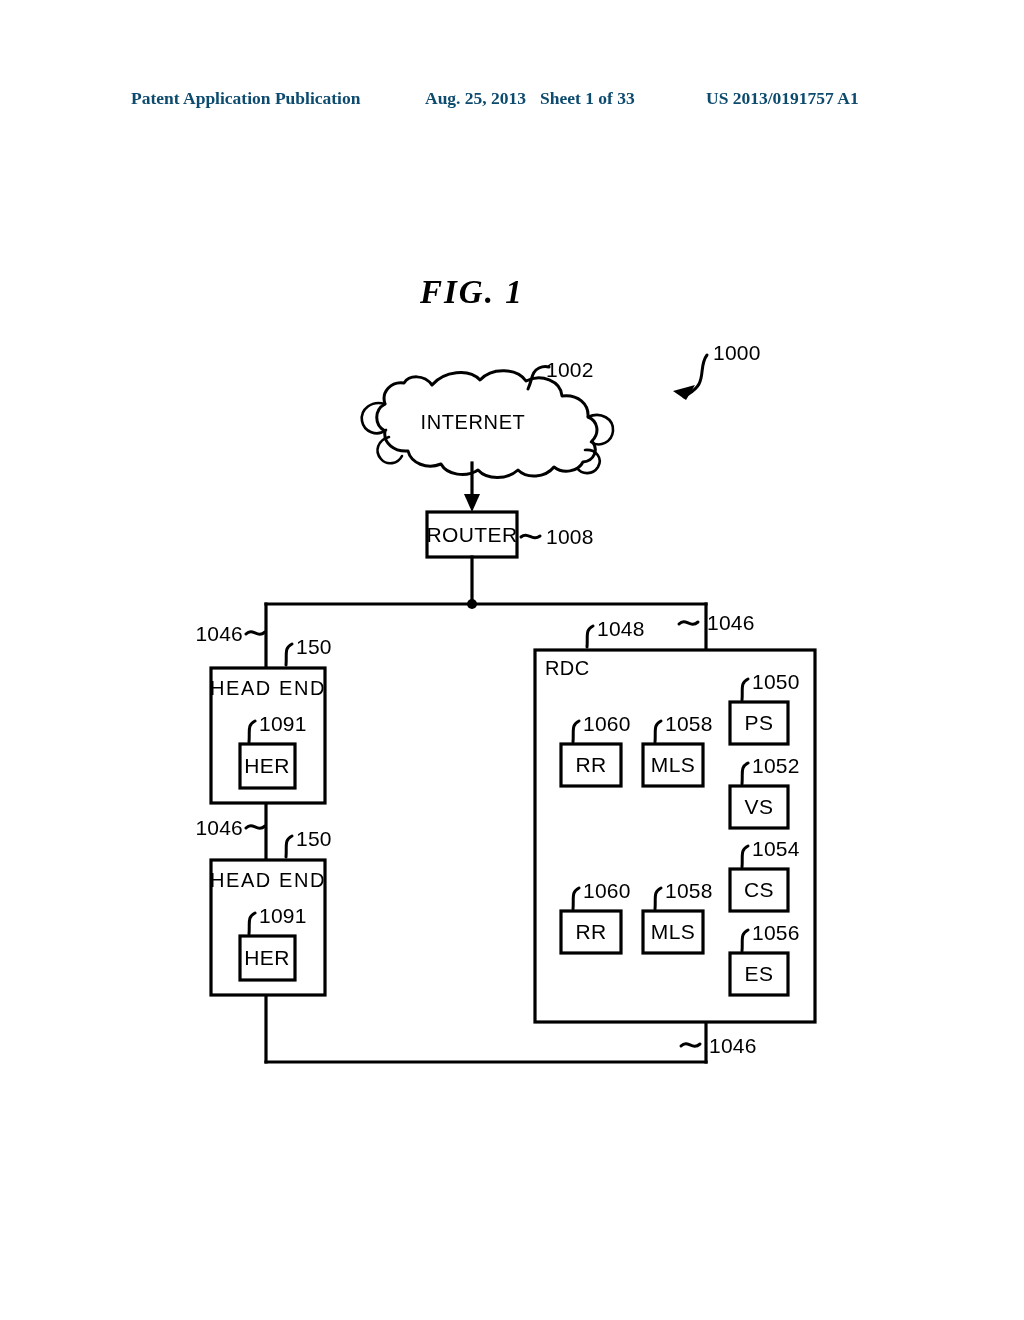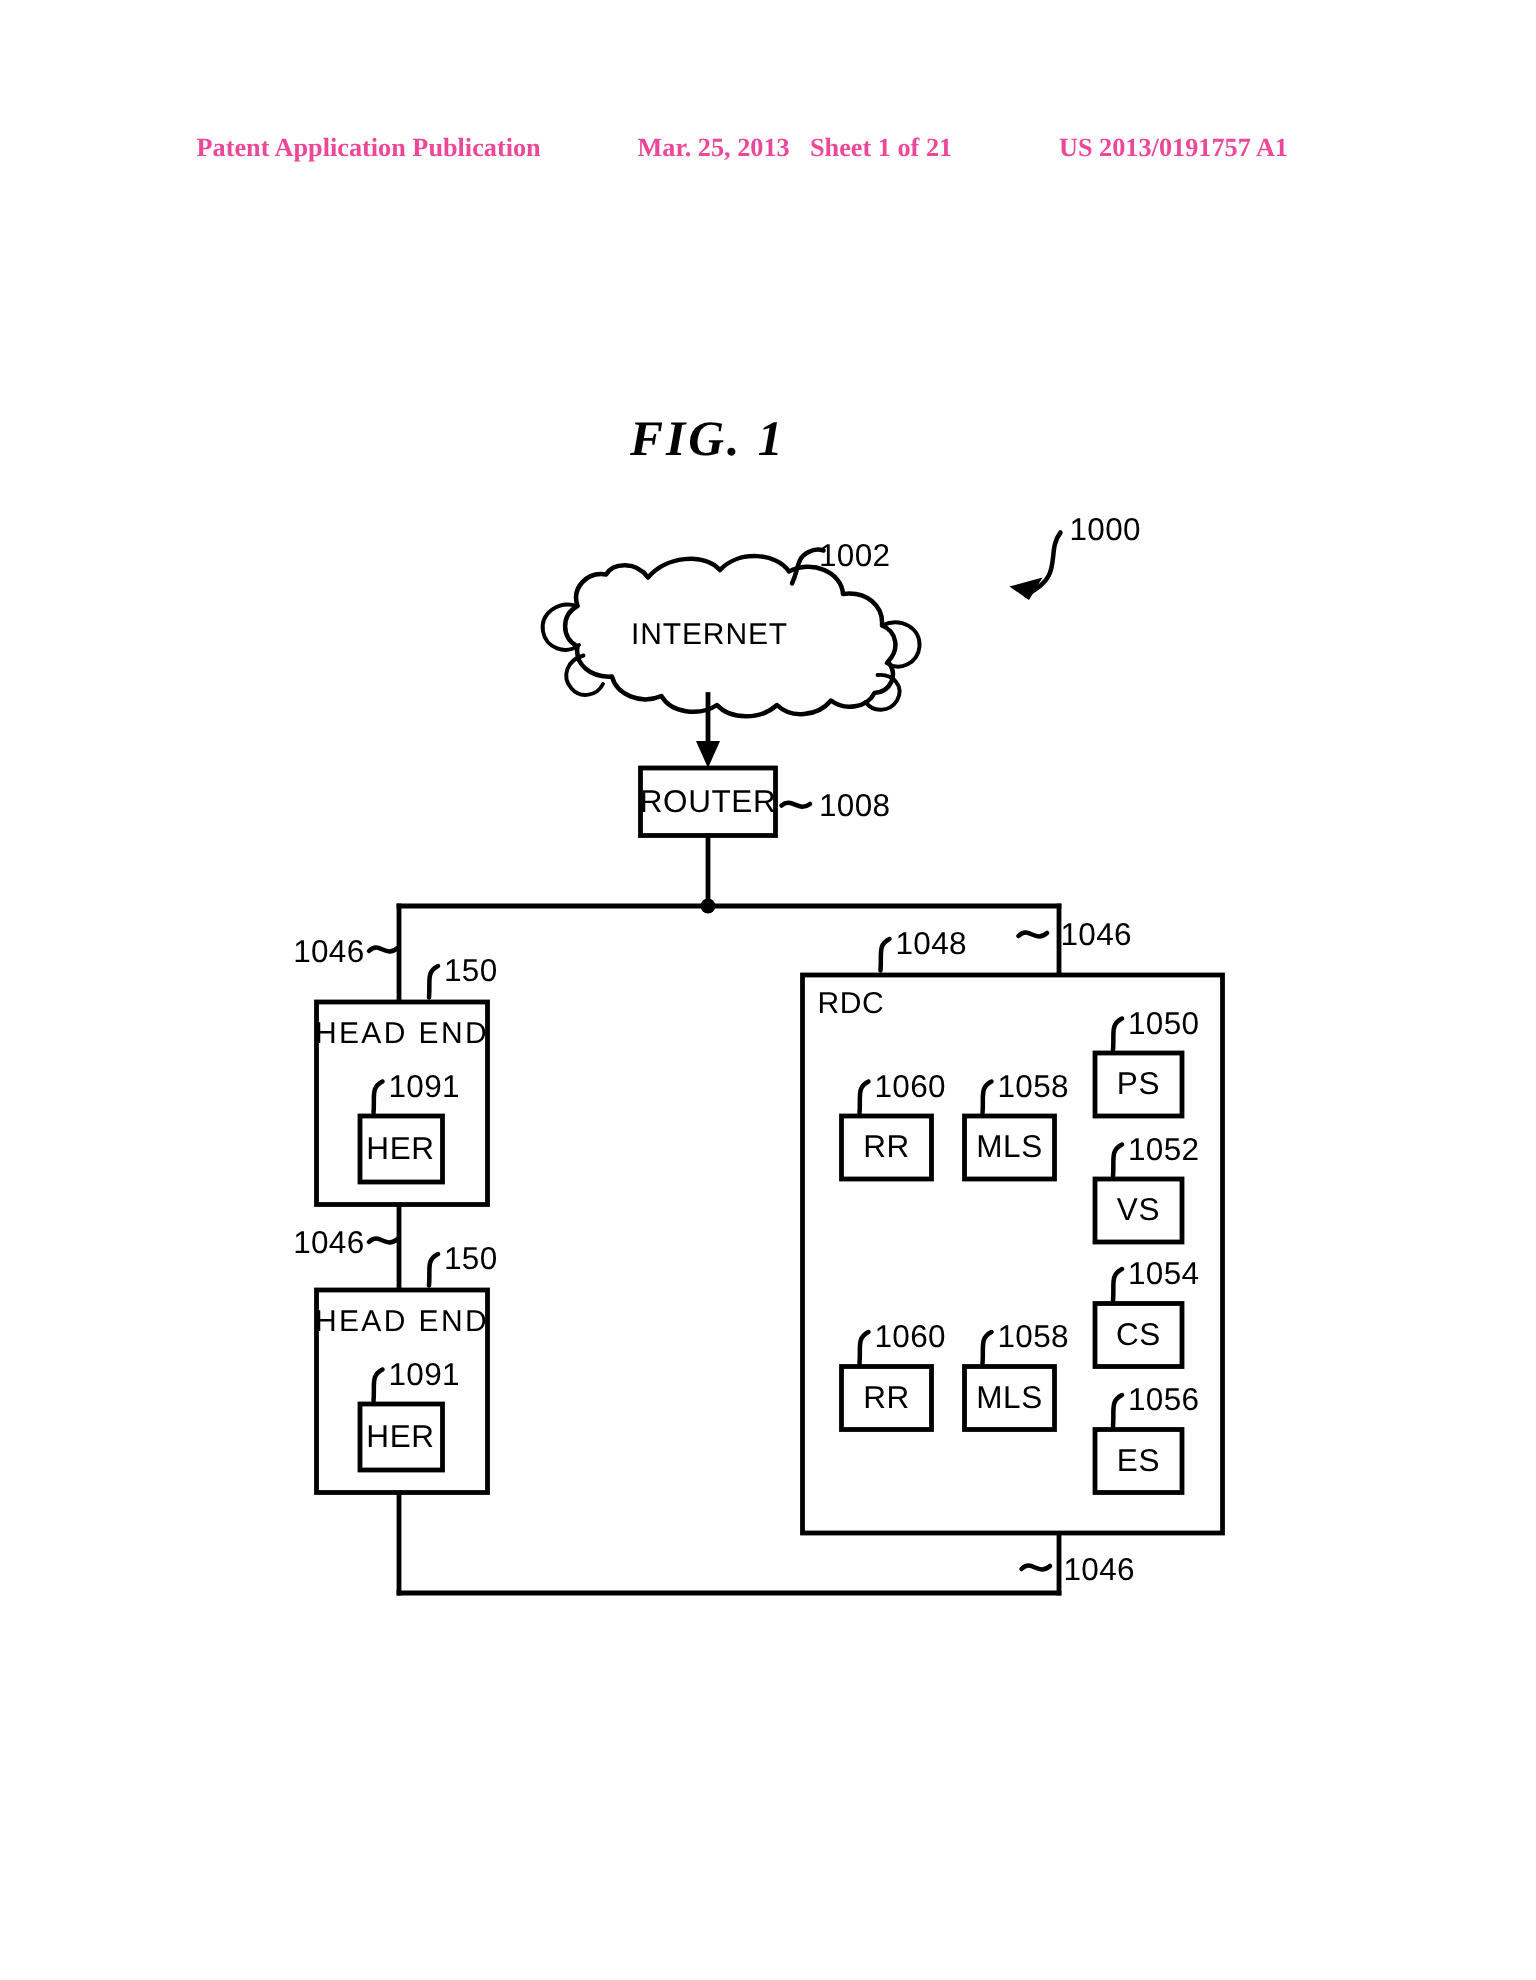--- a/index.html
+++ b/index.html
@@ -24,21 +24,21 @@
   
   .hdr {
     position: absolute;
     top: 88px;
     left: 0;
     width: 1024px;
     height: 26px;
     font-family: "Liberation Serif", serif;
     font-weight: bold;
     font-size: 17.5px;
-    color: #ec4899;
+    color: #0c4a6e;
     white-space: nowrap;
   }
   .hdr span { position: absolute; top: 0; }
   .hdr-pub   { left: 131px; }
   .hdr-date  { left: 425px; }
   .hdr-sheet { left: 540px; }
   .hdr-num   { left: 706px; text-align: center; }
 
   
   #figure {
@@ -125,22 +125,22 @@
     text-anchor: start;
   }
 </style>
 </head>
 <body>
 
 <div id="page">
 
   <div class="hdr">
     <span class="hdr-pub">Patent Application Publication</span>
-    <span class="hdr-date">Mar. 25, 2013</span>
-    <span class="hdr-sheet">Sheet 1 of 21</span>
+    <span class="hdr-date">Aug. 25, 2013</span>
+    <span class="hdr-sheet">Sheet 1 of 33</span>
     <span class="hdr-num">US 2013/0191757 A1</span>
   </div>
 
   <div id="figure">
     <svg width="1024" height="1320" viewBox="0 0 1024 1320" xmlns="http://www.w3.org/2000/svg">
 
       <text class="t-fig" x="420" y="303">FIG.  1</text>
 
       <g>
         <path class="lead" d="M 707 355 C 700 364 704 375 699 384 C 696 390 690 393 684 397"></path>

